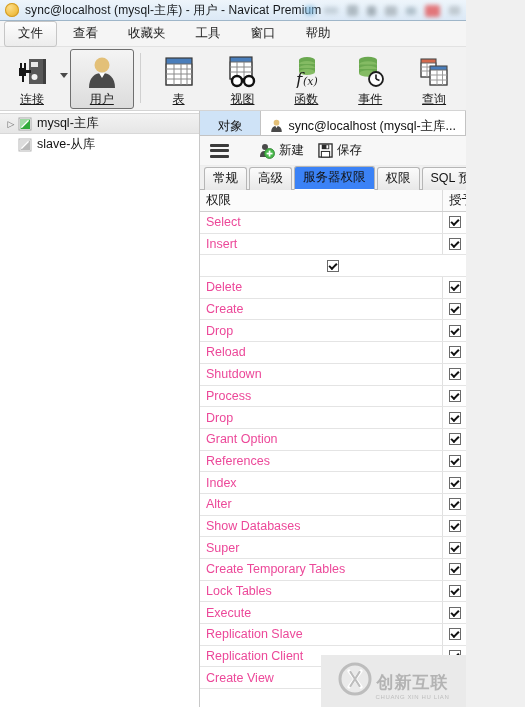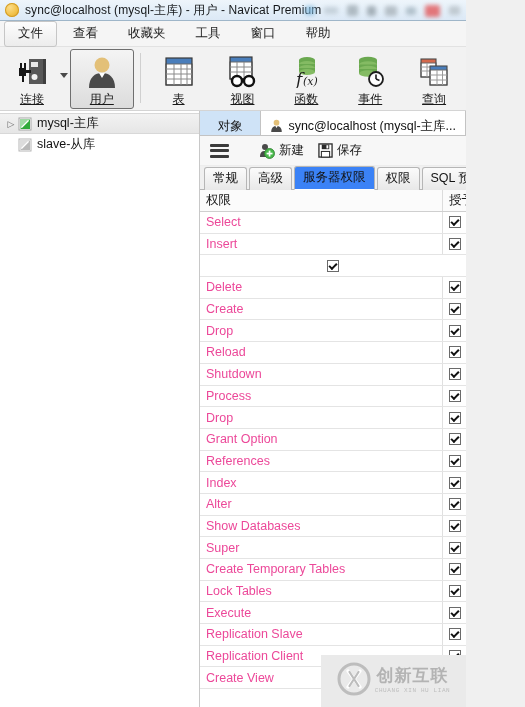--- a/index.html
+++ b/index.html
@@ -348,21 +348,21 @@
   .watermark {
     position: absolute;
     right: 0; bottom: 0;
     width: 145px; height: 52px;
     background: #eaeaea;
     display: flex;
     align-items: center;
     justify-content: center;
     pointer-events: none;
   }
-  .wm-inner { display: flex; align-items: center; gap: 4px; font-family: Liberation Mono, monospace; }
+  .wm-inner { display: flex; align-items: flex-end; gap: 4px; }
   .wm-text { display: flex; flex-direction: column; align-items: center; line-height: 1; }
   .wm-cn {
     font-size: 17px;
     font-weight: bold;
     color: #b3b3b3;
     letter-spacing: 1px;
   }
   .wm-en {
     font-size: 6px;
     color: #bdbdbd;

